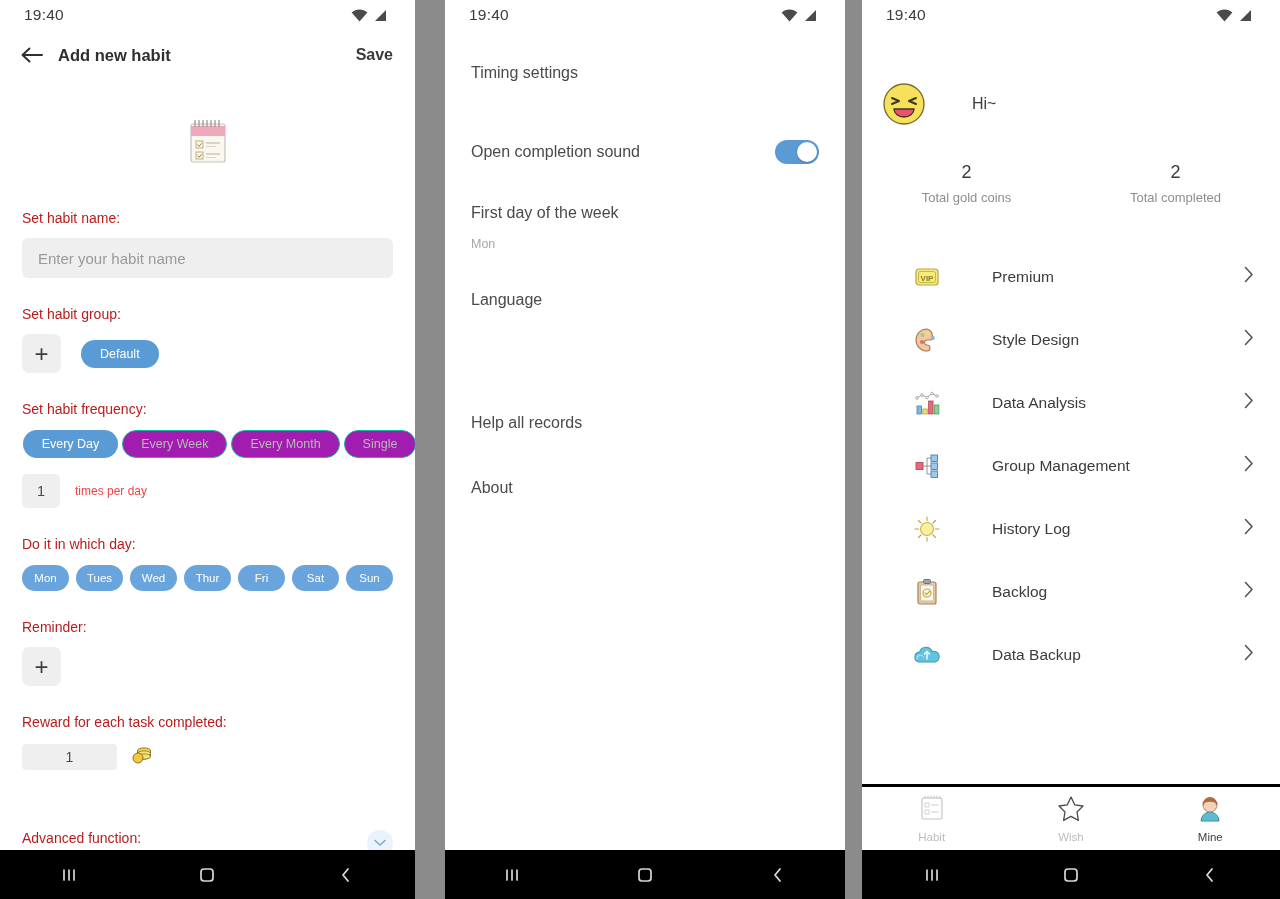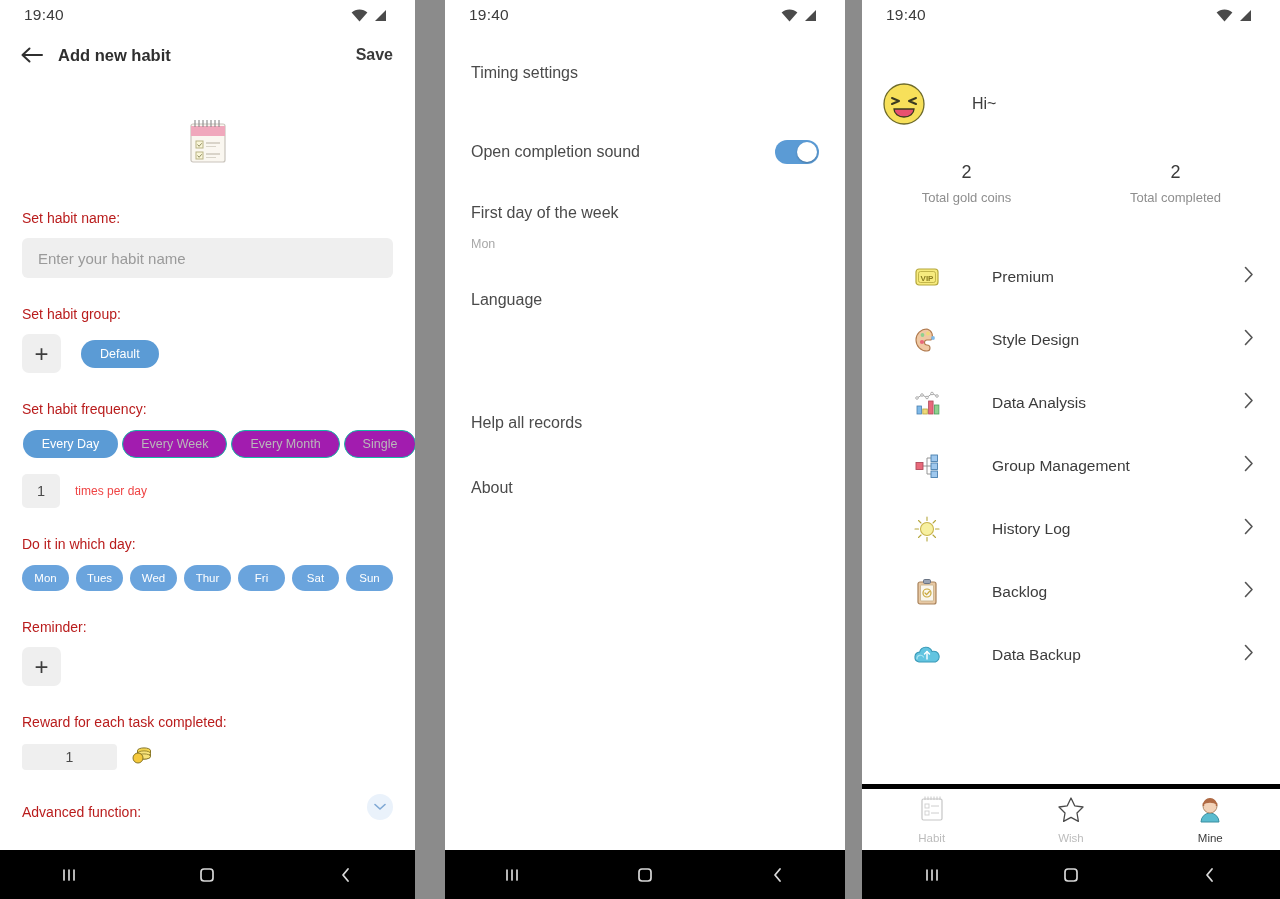--- a/index.html
+++ b/index.html
@@ -122,22 +122,22 @@
     font-size: 11.5px; padding: 7px 0; width: 48px; text-align: center;
     cursor: pointer;
   }
   .reward-row { display: flex; align-items: center; margin-top: 14px; gap: 14px; }
   .reward-box {
     width: 95px; height: 26px; background: #efefef; border-radius: 4px;
     display: flex; align-items: center; justify-content: center;
     font-size: 14px; color: #4a4a4a;
   }
   .adv-row {
-    display: flex; align-items: flex-end; justify-content: space-between;
-    margin-top: 24px;
+    display: flex; align-items: flex-start; justify-content: space-between;
+    margin-top: 60px;
   }
   .chev-circle {
     width: 26px; height: 26px; border-radius: 50%;
     background: #eaf2fb;
     display: flex; align-items: center; justify-content: center;
     cursor: pointer;
   }
 
   
   .settings-list { padding: 0 26px; margin-top: 34px; }
@@ -182,21 +182,21 @@
   }
   .menu-icon {
     width: 30px; height: 30px; flex: 0 0 auto;
     display: flex; align-items: center; justify-content: center;
   }
   .menu-label { font-size: 15.5px; color: #3c3c3c; margin-left: 50px; }
   .menu-chev { margin-left: auto; }
   .tabbar {
     position: absolute; left: 0; right: 0; bottom: 49px;
     height: 66px; background: #fff;
-    border-top: 5px solid #000000;
+    border-top: 3px solid #000000;
     display: flex; align-items: center;
   }
   .tab {
     flex: 1; display: flex; flex-direction: column;
     align-items: center; justify-content: center; gap: 5px;
     cursor: pointer;
   }
   .tab-label { font-size: 11.5px; color: #bcbcbc; }
   .tab.active .tab-label { color: #3c3c3c; }
 

